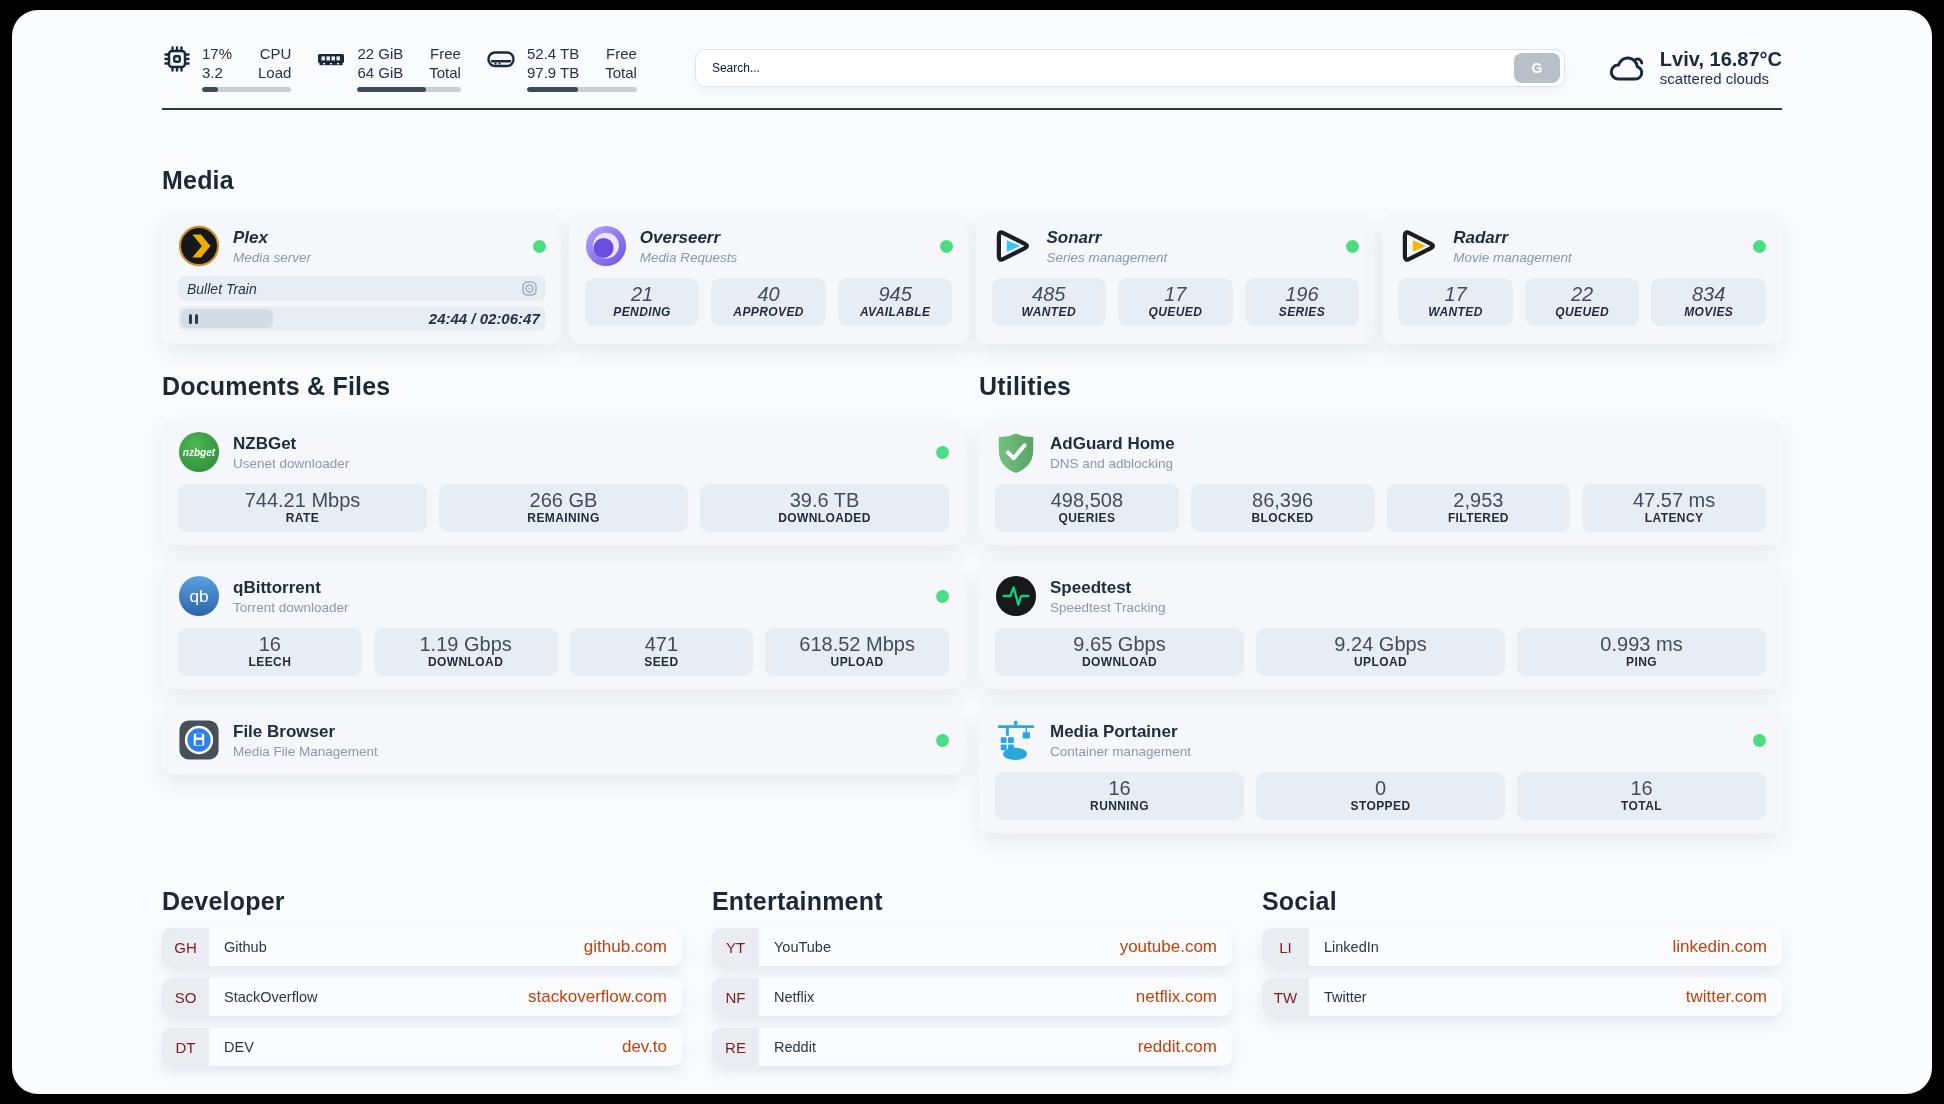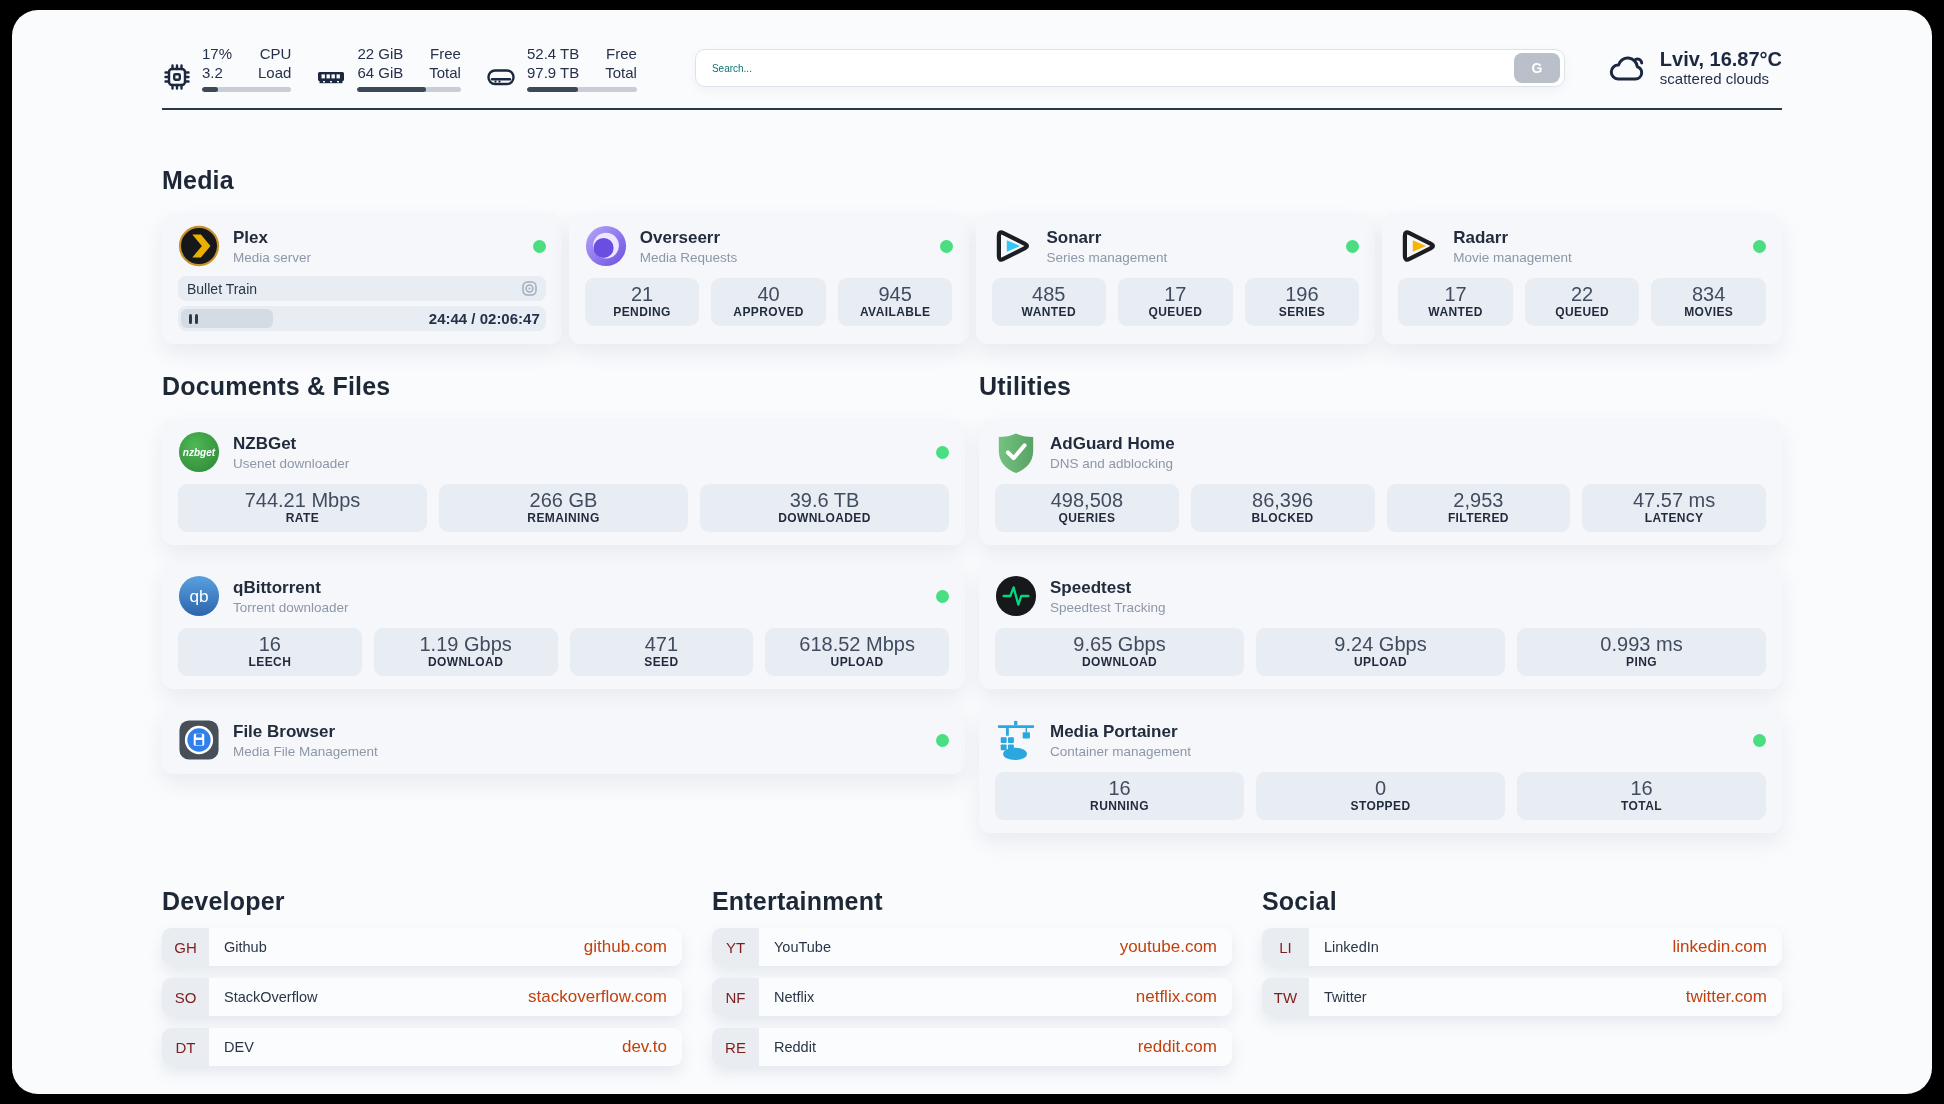--- a/index.html
+++ b/index.html
@@ -4,47 +4,47 @@
 <style>
   * { box-sizing: border-box; margin: 0; padding: 0; }
   html,body { width:1944px; height:1104px; }
   body { background:#000; font-family:"Liberation Sans", sans-serif; position:relative; }
   .page { position:absolute; left:12px; top:10px; width:1920px; height:1084px;
           background:#fafbfd; border-radius:26px; overflow:hidden; }
   .content { width:1620px; margin:0 auto; }
 
   
   .topbar { display:flex; align-items:center; padding-top:34px; }
-  .res { display:flex; align-items:flex-end; margin-right:24px; }
+  .res { display:flex; align-items:flex-start; margin-right:24px; }
   .res svg { margin-right:10px; flex:0 0 auto; }
   .res-cols { display:flex; gap:26px; }
   .res-col { font-size:15px; font-weight:500; color:#26314b; line-height:19px; }
   .res-col.right { text-align:right; }
   .res-bar { height:5px; border-radius:3px; background:#c9ced6; margin-top:5px; overflow:hidden; }
   .res-bar i { display:block; height:100%; background:#3d4859; border-radius:3px; }
 
   .search { flex:1; margin:0 42px 0 34px; height:38px; background:#fff;
             border:1px solid #dde2e9; border-radius:10px; position:relative;
             display:flex; align-items:center; box-shadow:0 4px 10px rgba(125,140,160,0.08); }
-  .search-ph { padding-left:16px; font-size:10px; color:#0f766e; }
+  .search-ph { padding-left:16px; font-size:12px; color:#0f172a; }
   .search-btn { position:absolute; right:4px; top:3px; width:46px; height:30px;
             background:#b9c0ca; border-radius:8px; color:#fff; font-size:14px; font-weight:700;
             display:flex; align-items:center; justify-content:center; }
 
   .weather { display:flex; align-items:center; gap:13px; }
   .weather-l1 { font-size:20px; font-weight:600; color:#1c2840; line-height:20px; }
   .weather-l2 { font-size:15px; color:#25304a; line-height:19px; }
 
   .divider { margin-top:16px; border-bottom:2px solid #2e3947; }
 
   
   h2.sec { font-size:25px; font-weight:600; color:#1d2735; letter-spacing:.2px; }
   .media-sec { margin-top:56px; }
   .media-sec h2 { margin-bottom:18px; }
-  .media-grid { display:grid; grid-template-columns:repeat(4,1fr); gap:7px; }
+  .media-grid { display:grid; grid-template-columns:repeat(4,1fr); gap:7px;font-style:italic; }
 
   .card { background:#f5f7fa; border-radius:12px; padding:12px 16px 13px;
           box-shadow:0 10px 20px rgba(125,140,160,0.14); }
   .card-head { display:flex; align-items:center; }
   .app-icon { width:42px; height:42px; flex:0 0 42px; margin-right:13px; }
   .app-name { font-size:17px; font-weight:600; color:#222c3c; line-height:21px; }
   .app-desc { font-size:13.5px; color:#8d97a7; line-height:17px; margin-top:1px; }
   .dot { width:13px; height:13px; border-radius:50%; margin-left:auto; }
 
   .stats { display:flex; gap:12px; margin-top:11px; }

